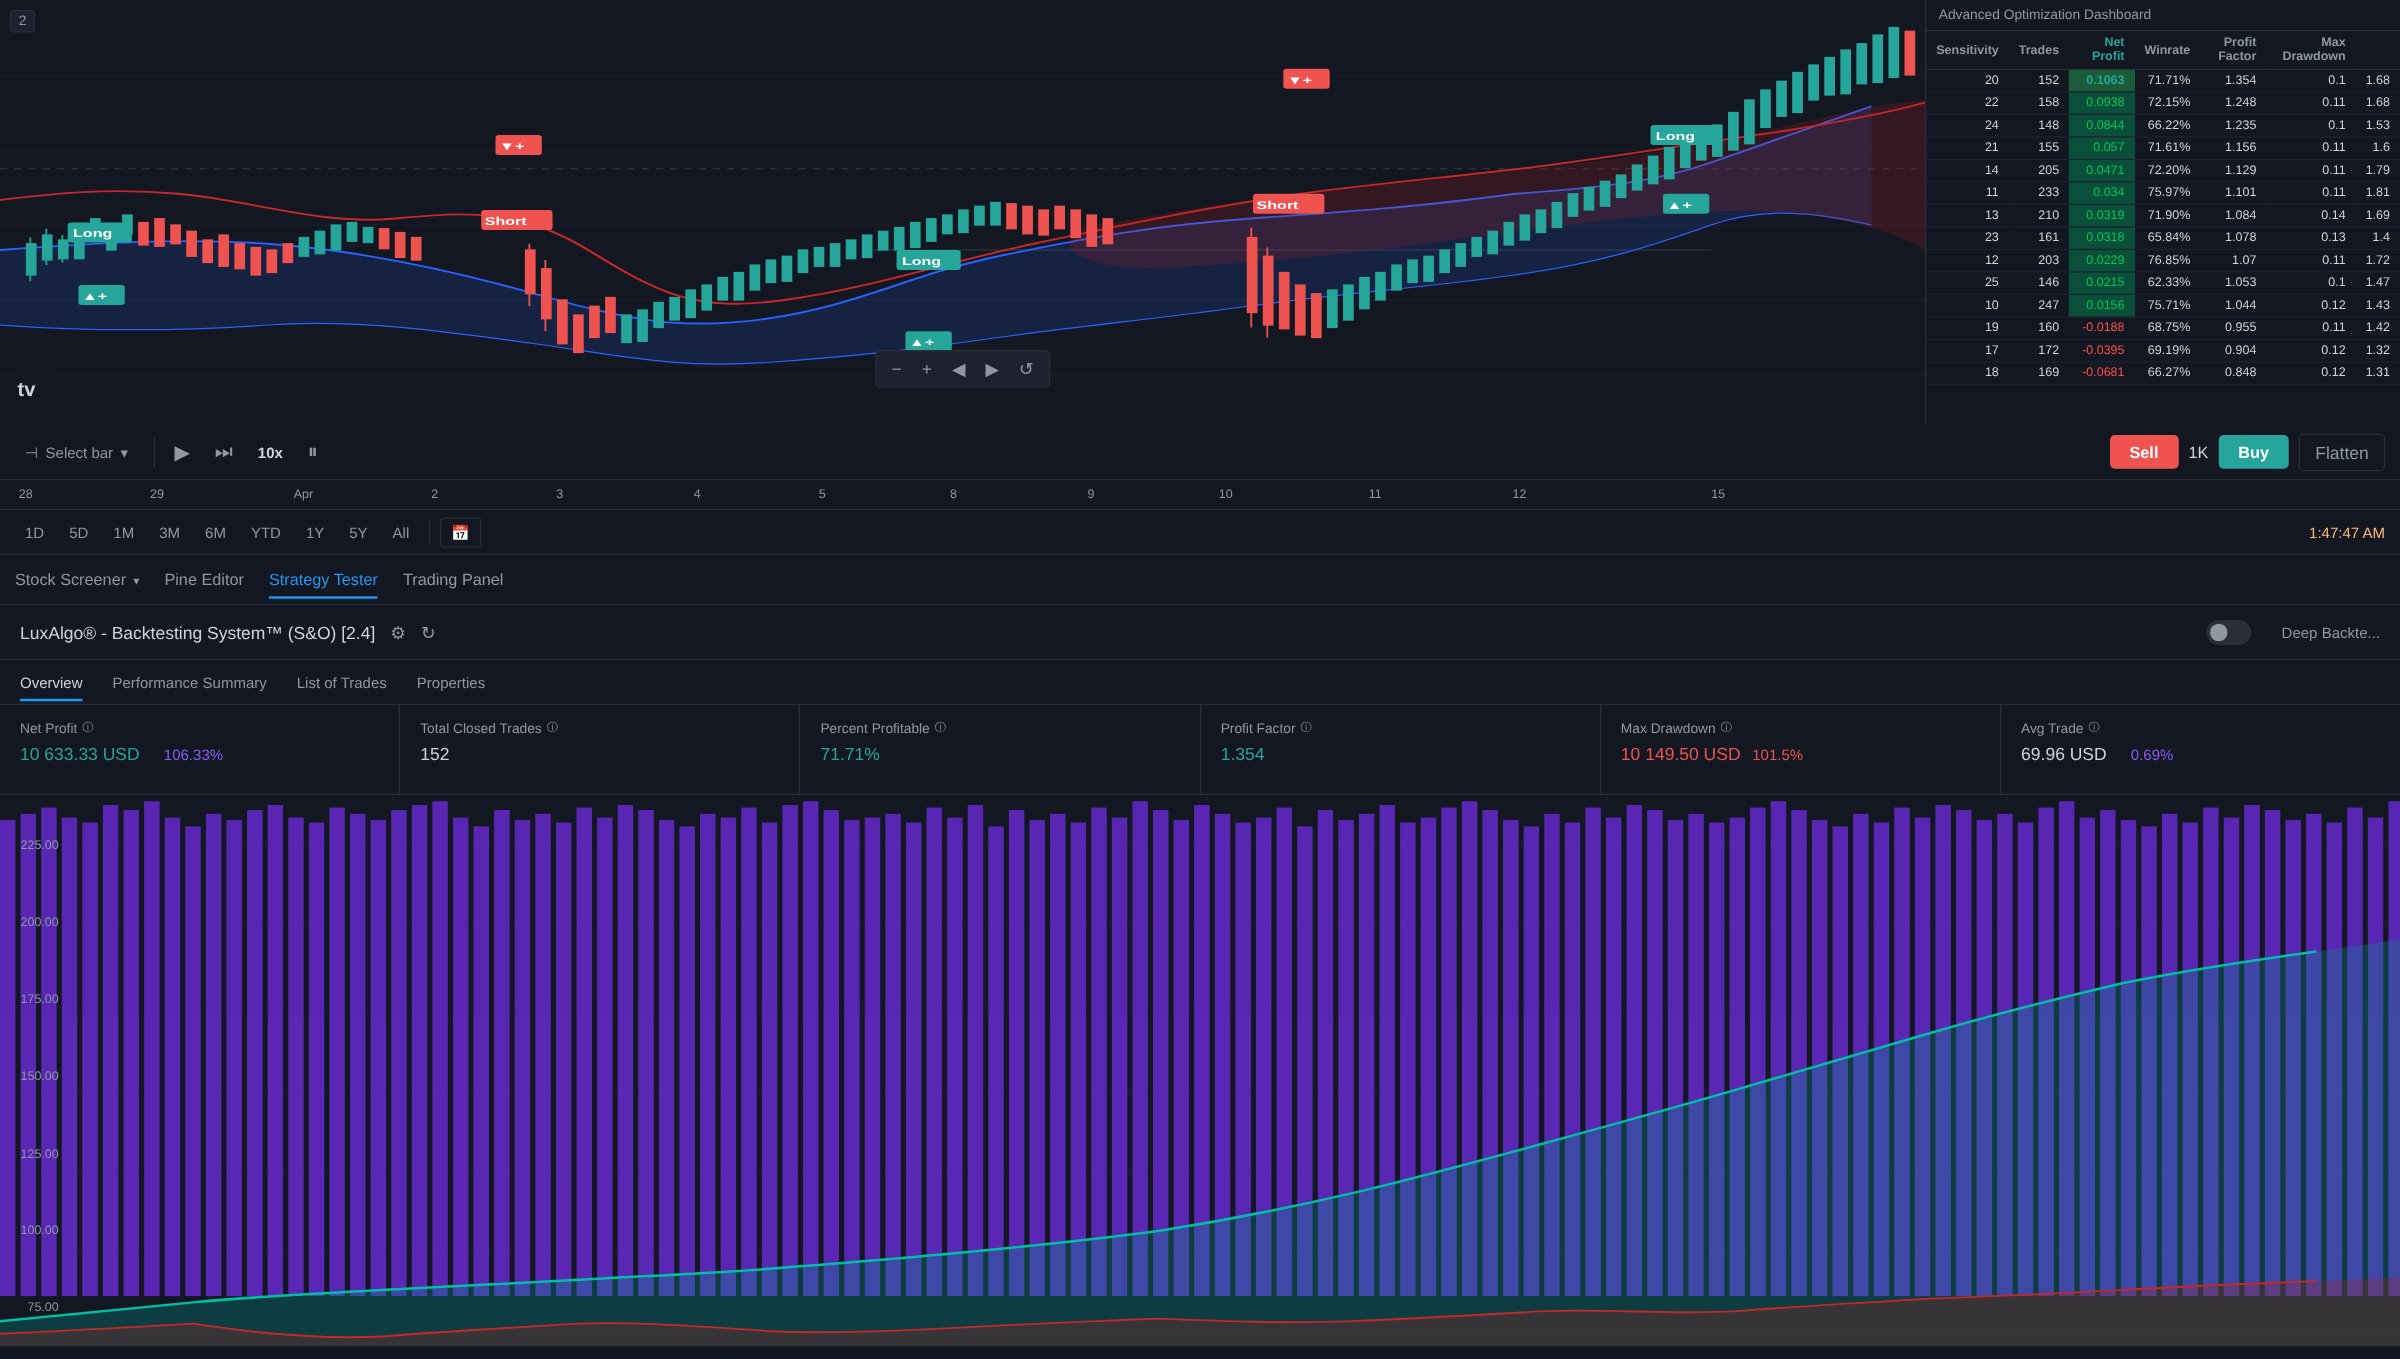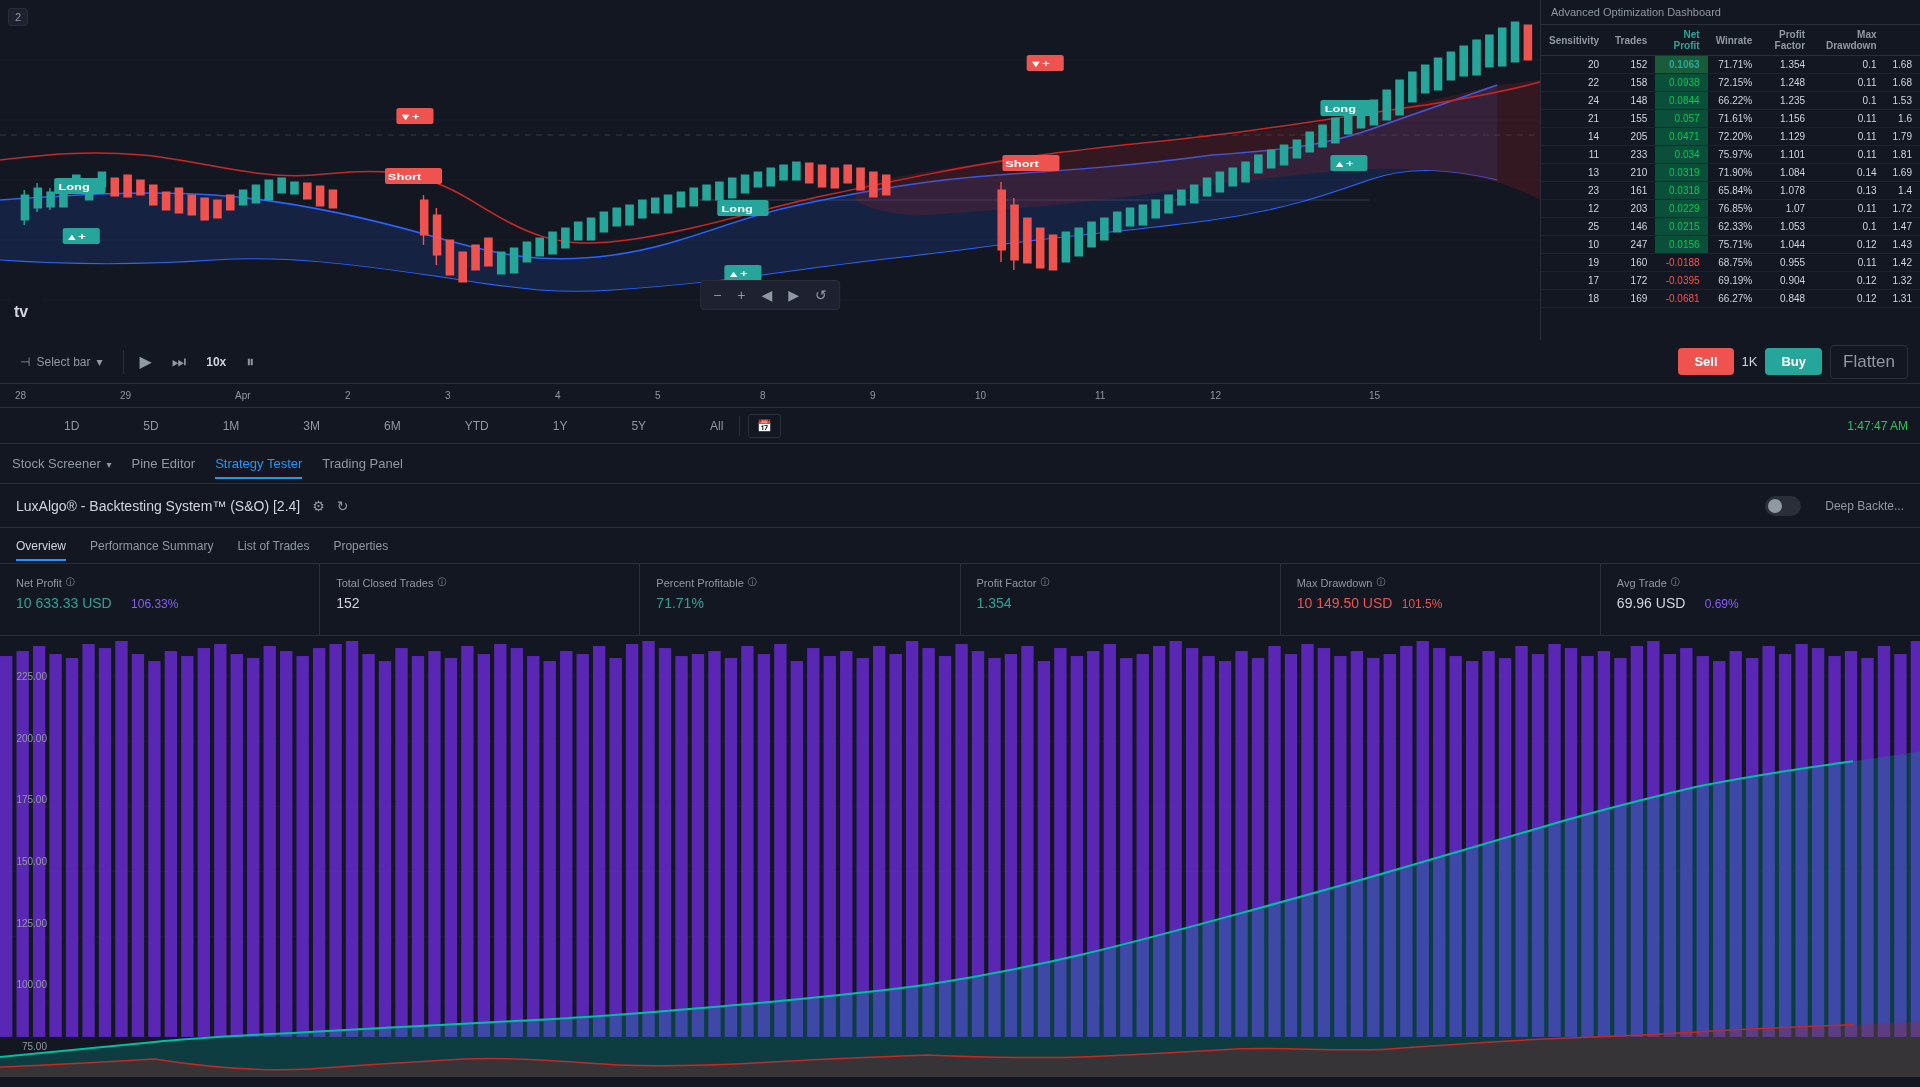--- a/index.html
+++ b/index.html
@@ -34,32 +34,32 @@
     
     .toolbar-row { height: 44px; background: #131722; border-bottom: 1px solid #2a2e39; display: flex; align-items: center; padding: 0 12px; gap: 12px; }
     .select-bar-btn { display: flex; align-items: center; gap: 6px; color: #9098a1; font-size: 12px; cursor: pointer; padding: 4px 8px; border-radius: 3px; }
     .toolbar-sep { width: 1px; height: 24px; background: #2a2e39; }
     .play-btn { background: none; border: none; color: #9098a1; cursor: pointer; font-size: 16px; display: flex; align-items: center; padding: 4px; }
     .speed-label { color: #d1d4dc; font-size: 12px; padding: 0 4px; font-weight: bold; }
     .toolbar-right { margin-left: auto; display: flex; align-items: center; gap: 8px; }
     .sell-btn { background: #ef5350; color: #fff; border: none; padding: 6px 16px; border-radius: 4px; font-size: 13px; font-weight: bold; cursor: pointer; }
     .qty-label { color: #d1d4dc; font-size: 13px; }
     .buy-btn { background: #26a69a; color: #fff; border: none; padding: 6px 16px; border-radius: 4px; font-size: 13px; font-weight: bold; cursor: pointer; }
-    .flatten-btn { background: none; border: 1px solid #2a2e39; color: #9098a1; padding: 6px 12px; border-radius: 4px; font-size: 17px; cursor: pointer; }
+    .flatten-btn { background: none; border: 1px solid #2a2e39; color: #9098a1; padding: 6px 12px; border-radius: 4px; font-size: 14px; cursor: pointer; }
 
     
     .time-axis { height: 24px; background: #131722; border-bottom: 1px solid #2a2e39; display: flex; align-items: center; padding: 0 0 0 12px; position: relative; overflow: hidden; }
     .time-tick { position: absolute; color: #9098a1; font-size: 10px; }
 
     
     .period-row { height: 36px; background: #131722; border-bottom: 1px solid #2a2e39; display: flex; align-items: center; padding: 0 12px; gap: 4px; }
-    .period-btn { background: none; border: none; color: #9098a1; font-size: 12px; padding: 4px 8px; border-radius: 3px; cursor: pointer; margin-left: 44px; }
+    .period-btn { background: none; border: none; color: #9098a1; font-size: 12px; padding: 4px 8px; border-radius: 3px; cursor: pointer; }
     .period-sep { width: 1px; height: 20px; background: #2a2e39; margin: 0 4px; }
     .calendar-btn { background: none; border: 1px solid #2a2e39; color: #9098a1; padding: 4px 8px; border-radius: 3px; cursor: pointer; font-size: 12px; }
-    .time-display { margin-left: auto; color: #22c55e; font-size: 12px; }
+    .time-display { margin-left: auto; color: #fdba74; font-size: 12px; }
 
     
     .bottom-tabs { height: 40px; background: #131722; border-bottom: 1px solid #2a2e39; display: flex; align-items: center; padding: 0 12px; gap: 20px; }
     .tab-item { color: #9098a1; font-size: 13px; padding: 8px 0; cursor: pointer; position: relative; }
     .tab-item.active { color: #2196f3; }
     .tab-item.active::after { content: ''; position: absolute; bottom: 0; left: 0; right: 0; height: 2px; background: #2196f3; }
     .tab-dropdown { background: none; border: none; color: #9098a1; font-size: 10px; cursor: pointer; margin-left: 2px; }
 
     
     .strategy-row { height: 44px; background: #131722; border-bottom: 1px solid #2a2e39; display: flex; align-items: center; padding: 0 16px; gap: 12px; }

